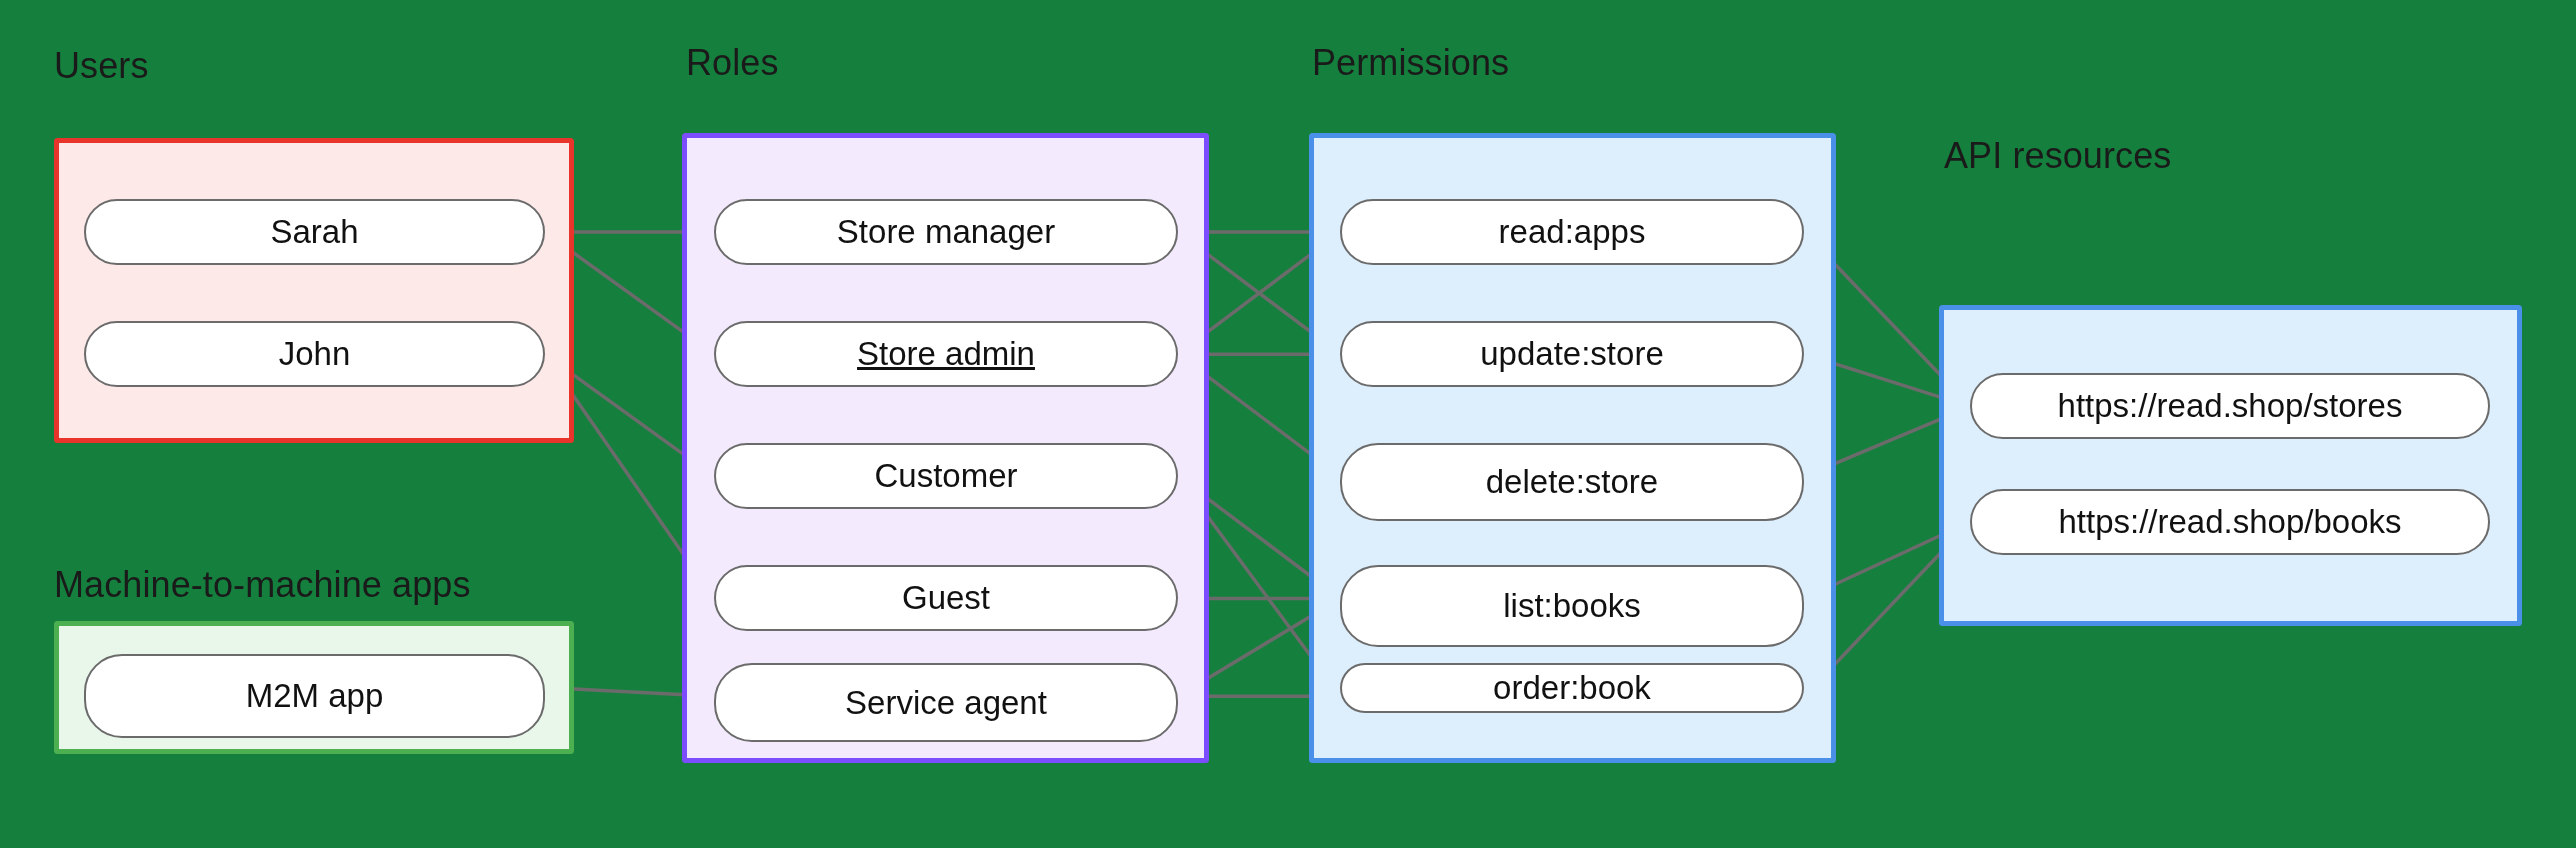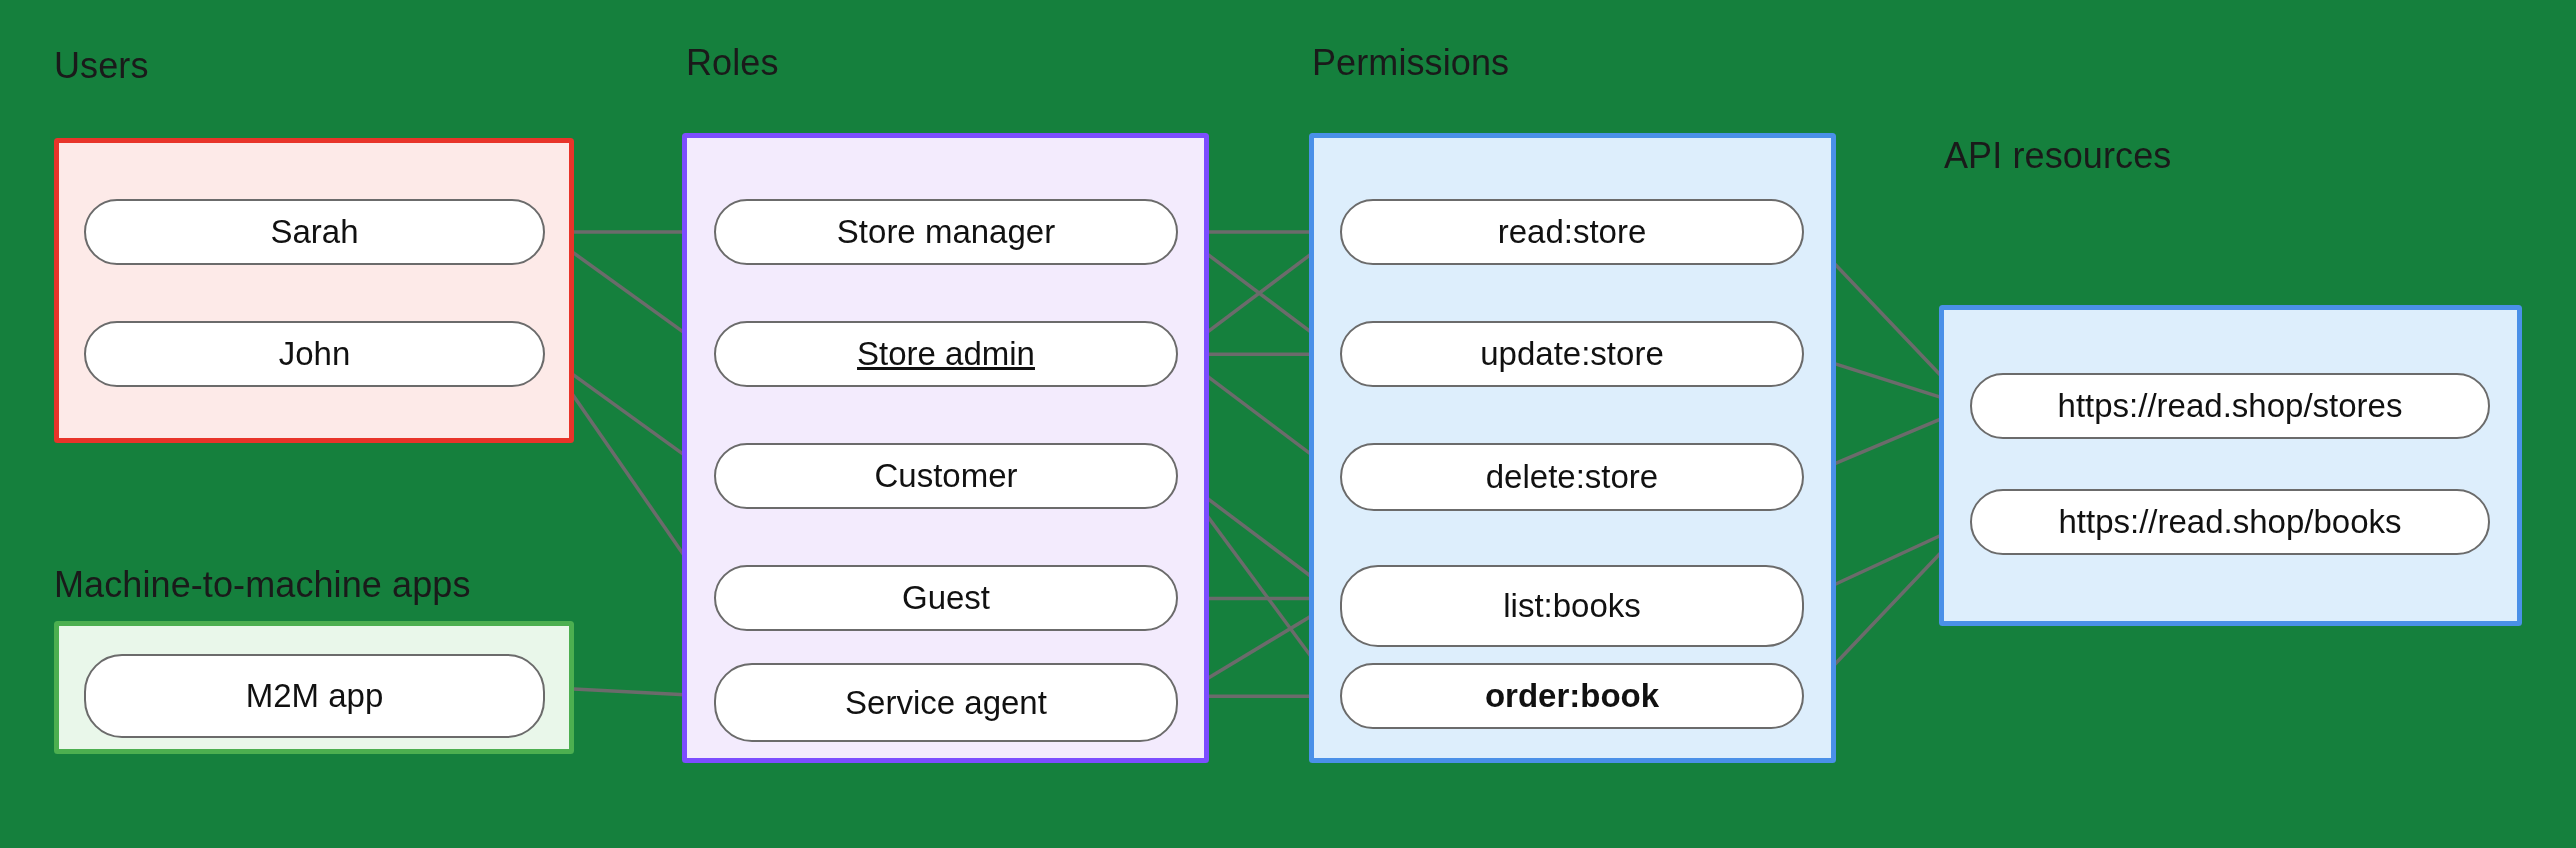--- a/index.html
+++ b/index.html
@@ -118,32 +118,32 @@
       </div>
       <div class="node" style="left: 714px; top: 565px; width: 464px; height: 66px;">
         <span>Guest</span>
       </div>
       <div class="node" style="left: 714px; top: 663px; width: 464px; height: 79px;">
         <span>Service agent</span>
       </div>
       <div class="group-title" style="left: 1312px; top: 42px;">Permissions</div>
       <div class="group-box" style="left: 1309px; top: 133px; width: 527px; height: 630px; border-color: rgb(74, 144, 232); background: rgb(221, 238, 252);"></div>
       <div class="node" style="left: 1340px; top: 199px; width: 464px; height: 66px;">
-        <span>read:store</span>
+        <span>read:apps</span>
       </div>
       <div class="node" style="left: 1340px; top: 321px; width: 464px; height: 66px;">
         <span>update:store</span>
       </div>
-      <div class="node" style="left: 1340px; top: 443px; width: 464px; height: 68px; align-items: center;">
+      <div class="node" style="left: 1340px; top: 443px; width: 464px; height: 78px; align-items: center;">
         <span>delete:store</span>
       </div>
       <div class="node" style="left: 1340px; top: 565px; width: 464px; height: 82px;">
         <span>list:books</span>
       </div>
-      <div class="node" style="left: 1340px; top: 663px; width: 464px; height: 66px; font-weight: bold;">
+      <div class="node" style="left: 1340px; top: 663px; width: 464px; height: 50px;">
         <span>order:book</span>
       </div>
       <div class="group-title" style="left: 1944px; top: 135px;">API resources</div>
       <div class="group-box" style="left: 1939px; top: 305px; width: 583px; height: 321px; border-color: rgb(74, 144, 232); background: rgb(221, 238, 252);"></div>
       <div class="node" style="left: 1970px; top: 373px; width: 520px; height: 66px;">
         <span>https://read.shop/stores</span>
       </div>
       <div class="node" style="left: 1970px; top: 489px; width: 520px; height: 66px;">
         <span>https://read.shop/books</span>
       </div>

